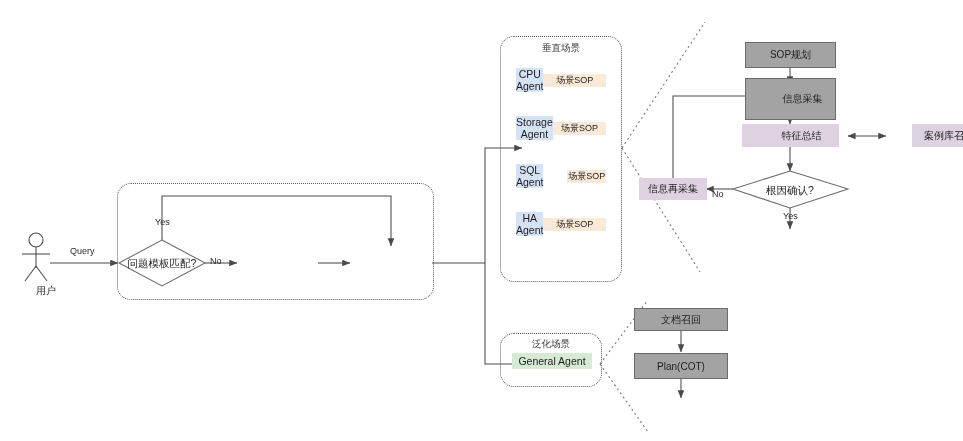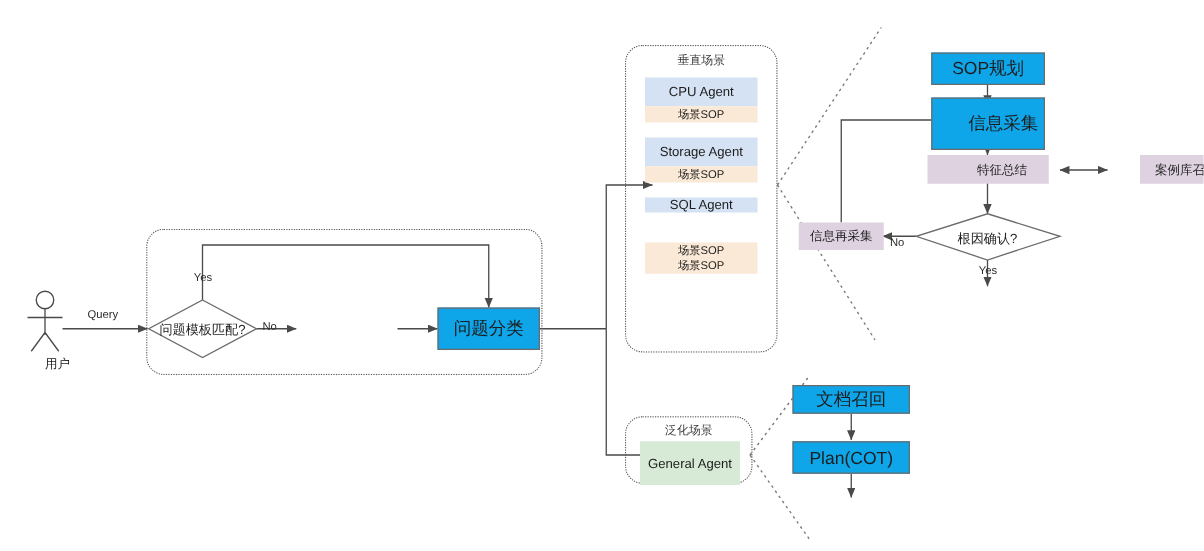--- a/index.html
+++ b/index.html
@@ -2,22 +2,22 @@
 <html><head>
 <meta charset="utf-8">
 <style>
   html,body{margin:0;padding:0;background:#ffffff;}
   body{width:963px;height:441px;font-family:"Liberation Sans","DejaVu Sans",sans-serif;}
   #canvas{position:relative;width:963px;height:441px;overflow:hidden;background:#fff;}
   svg.layer{position:absolute;left:0;top:0;width:963px;height:441px;pointer-events:none;}
 
   .node{position:absolute;box-sizing:border-box;display:flex;align-items:center;
         justify-content:center;text-align:center;color:#1d1d1d;}
-  .boxline{border:1px solid #6b6b6b;background:#0ea5e9;font-size:14px;}
-  .agent{flex-direction:column;justify-content:flex-start;padding:0;border:none;}
+  .boxline{border:1px solid #6b6b6b;background:#a3a3a3;font-size:10px;}
+  .agent{flex-direction:row;justify-content:flex-start;padding:0;border:none;}
   .agent .head{width:100%;flex:1;display:flex;align-items:center;justify-content:center;
                font-size:10.5px;background:#d4e2f4;}
   .agent .sop{width:100%;height:13px;display:flex;align-items:center;justify-content:center;
               font-size:9px;background:#fae9d6;}
   .general{background:#d6ead6;font-size:10.5px;border:none;}
   .purple{background:#ded2e1;font-size:10px;border:none;}
   .grouptitle{position:absolute;font-size:9.5px;color:#3a3a3a;text-align:center;}
   .dotbox{position:absolute;box-sizing:border-box;border:1.6px dotted #5a5a5a;border-radius:14px;}
   .diamondtxt{position:absolute;font-size:10.5px;color:#1d1d1d;text-align:center;}
   .edgelabel{position:absolute;font-size:9px;color:#2b2b2b;}
@@ -92,47 +92,47 @@
 
   <div class="actorlabel" style="left:16px;top:284px;width:40px;">用户</div>
   <div class="edgelabel" style="left:70px;top:246px;">Query</div>
 
   <div class="dotbox" style="left:117px;top:183px;width:317px;height:117px;"></div>
 
   <div class="diamondtxt" style="left:120px;top:257px;width:84px;">问题模板匹配?</div>
   <div class="edgelabel" style="left:155px;top:217px;">Yes</div>
   <div class="edgelabel" style="left:210px;top:256px;">No</div>
 
-  <div class="node boxline" style="left:350px;top:246px;width:82px;height:34px;">问题分类</div>
 
   <div class="dotbox" style="left:500px;top:36px;width:122px;height:246px;"></div>
   <div class="grouptitle" style="left:500px;top:42px;width:122px;">垂直场景</div>
 
   <div class="node agent" style="left:516px;top:62px;width:90px;height:36px;">
     <div class="head">CPU Agent</div>
     <div class="sop">场景SOP</div>
   </div>
 
   <div class="node agent" style="left:516px;top:110px;width:90px;height:36px;">
     <div class="head">Storage Agent</div>
     <div class="sop">场景SOP</div>
   </div>
 
   <div class="node agent" style="left:516px;top:158px;width:90px;height:36px;gap:24px;">
     <div class="head">SQL Agent</div>
     <div class="sop">场景SOP</div>
   </div>
 
   <div class="node agent" style="left:516px;top:206px;width:90px;height:36px;">
+    <div class="head">HA Agent</div>
     <div class="sop">场景SOP</div>
   </div>
 
   <div class="dotbox" style="left:500px;top:333px;width:102px;height:54px;"></div>
   <div class="grouptitle" style="left:500px;top:338px;width:102px;">泛化场景</div>
-  <div class="node general" style="left:512px;top:353px;width:80px;height:35px;">General Agent</div>
+  <div class="node general" style="left:512px;top:353px;width:80px;height:16px;">General Agent</div>
 
   <div class="node boxline" style="left:745px;top:42px;width:91px;height:26px;">SOP规划</div>
   <div class="node boxline" style="left:745px;top:78px;width:91px;height:42px;padding-left:24px;">信息采集</div>
   <div class="node purple" style="left:742px;top:124px;width:97px;height:23px;padding-left:22px;">特征总结</div>
   <div class="node purple" style="left:886px;top:124px;width:74px;height:23px;margin-left:26px;">案例库召回</div>
   <div class="node purple" style="left:639px;top:178px;width:68px;height:22px;">信息再采集</div>
 
   <div class="diamondtxt" style="left:750px;top:184px;width:80px;">根因确认?</div>
   <div class="edgelabel" style="left:712px;top:189px;">No</div>
   <div class="edgelabel" style="left:783px;top:211px;">Yes</div>

